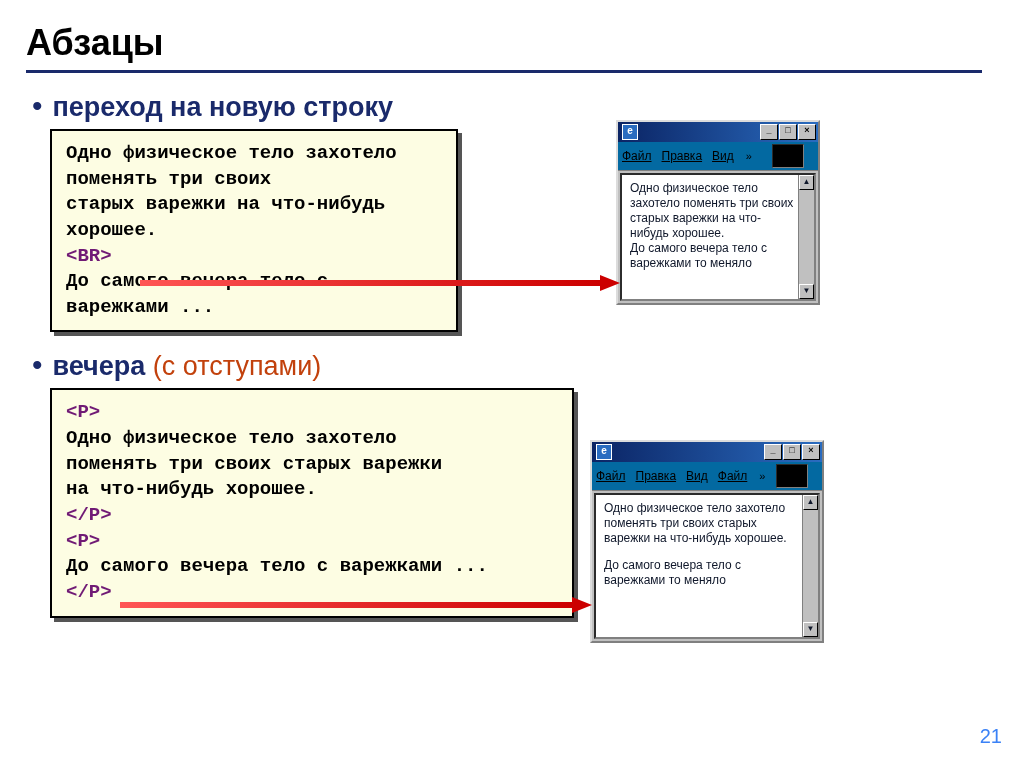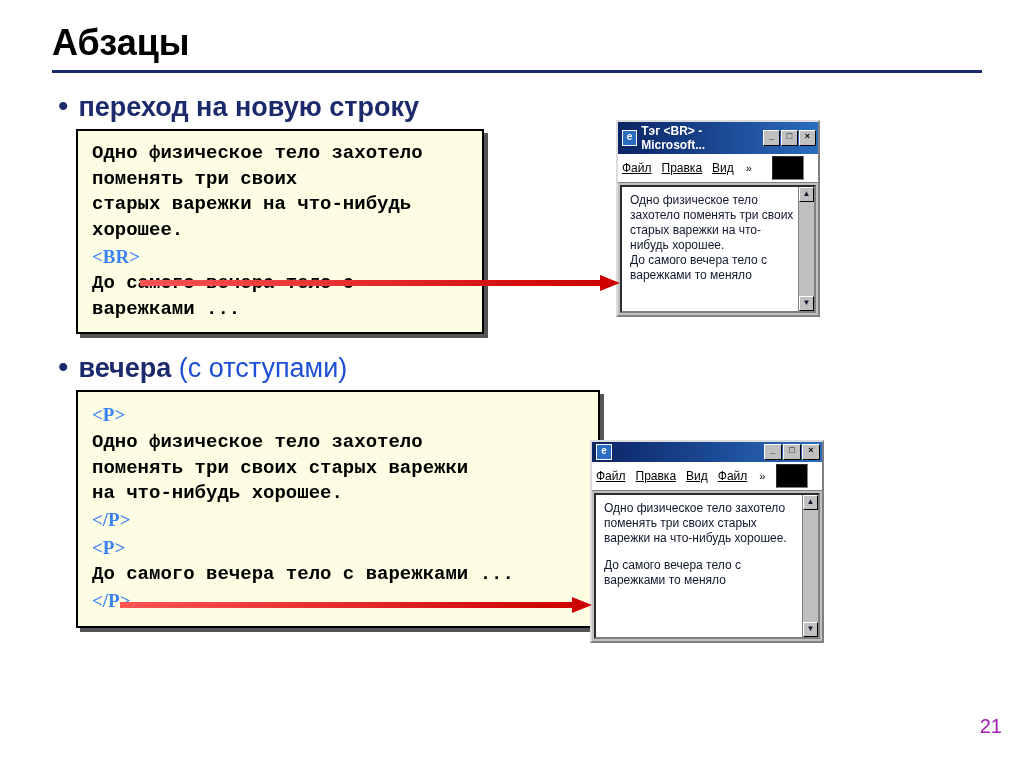--- a/index.html
+++ b/index.html
@@ -6,21 +6,21 @@
     margin: 0;
     padding: 0;
     width: 1024px;
     height: 768px;
     background: #fff;
     font-family: Arial, Helvetica, sans-serif;
     position: relative;
     overflow: hidden;
   }
   .slide {
-    padding: 22px 42px 0 52px;
+    padding: 22px 42px 0 26px;
   }
   h1 {
     margin: 0 0 6px 0;
     font-size: 36px;
     font-weight: bold;
     color: #000;
   }
   .rule {
     height: 3px;
     background: #1a2a6b;
@@ -37,36 +37,36 @@
     line-height: 1;
     margin-right: 10px;
   }
   .bullet-text {
     font-size: 27px;
     font-weight: bold;
     color: #1a2a6b;
   }
   .bullet-sub {
     font-weight: normal;
-    color: #1d4ed8;
+    color: #c2410c;
   }
   .codebox {
     background: #fdfde3;
     border: 2px solid #000;
     box-shadow: 4px 4px 0 #555;
     font-family: "Courier New", monospace;
     font-weight: bold;
     font-size: 19px;
     line-height: 1.35;
     color: #000;
     padding: 10px 14px;
     margin: 6px 0 18px 24px;
     white-space: pre-wrap;
   }
-  .codebox .tag { color: #3b82f6; font-family: Liberation Serif, serif; }
+  .codebox .tag { color: #701a75; }
 
   .ie-window {
     position: absolute;
     background: #c0c0c0;
     border: 2px solid #808080;
     border-top-color: #dcdcdc;
     border-left-color: #dcdcdc;
     font-family: "MS Sans Serif", Arial, sans-serif;
     font-size: 12px;
   }
@@ -97,21 +97,21 @@
     border-top-color: #fff;
     border-left-color: #fff;
     margin-left: 1px;
     font-size: 9px;
     color: #000;
     text-align: center;
     line-height: 11px;
     font-family: Arial;
   }
   .ie-menubar {
-    background: #ffffff;
+    background: #0369a1;
     padding: 2px 4px;
     display: flex;
     align-items: center;
     border-bottom: 1px solid #808080;
     font-size: 12px;
   }
   .ie-menubar span { margin-right: 10px; }
   .ie-menubar span u { text-decoration: underline; }
   .ie-menubar .throbber {
     margin-left: auto;
@@ -151,23 +151,23 @@
 
   .arrow {
     position: absolute;
     pointer-events: none;
   }
   .arrow svg { overflow: visible; }
 
   .pagenum {
     position: absolute;
     right: 22px;
-    bottom: 30px;
+    bottom: 20px;
     font-size: 20px;
-    color: #a21caf;
+    color: #3b82f6;
   }
 
   #box1 { width: 376px; }
   #box2 { width: 492px; }
   #ie1 { left: 616px; top: 120px; width: 200px; }
   #ie2 { left: 590px; top: 440px; width: 230px; }
 </style>
 </head>
 <body>
 
@@ -199,21 +199,20 @@
 <span>на что-нибудь хорошее.</span>
 <span class="tag">&lt;/P&gt;</span>
 <span class="tag">&lt;P&gt;</span>
 <span>До самого вечера тело с варежками ...</span>
 <span class="tag">&lt;/P&gt;</span></div>
 </div>
 
 <div id="ie1" class="ie-window">
   <div class="ie-titlebar">
     <span class="ie-icon">e</span>
-    <span>Тэг &lt;BR&gt; - Microsoft...</span>
     <span class="spacer"></span>
     <span class="ie-btn">_</span>
     <span class="ie-btn">□</span>
     <span class="ie-btn">×</span>
   </div>
   <div class="ie-menubar">
     <span><u>Файл</u></span>
     <span><u>Правка</u></span>
     <span><u>Вид</u></span>
     <span class="chev">»</span>

